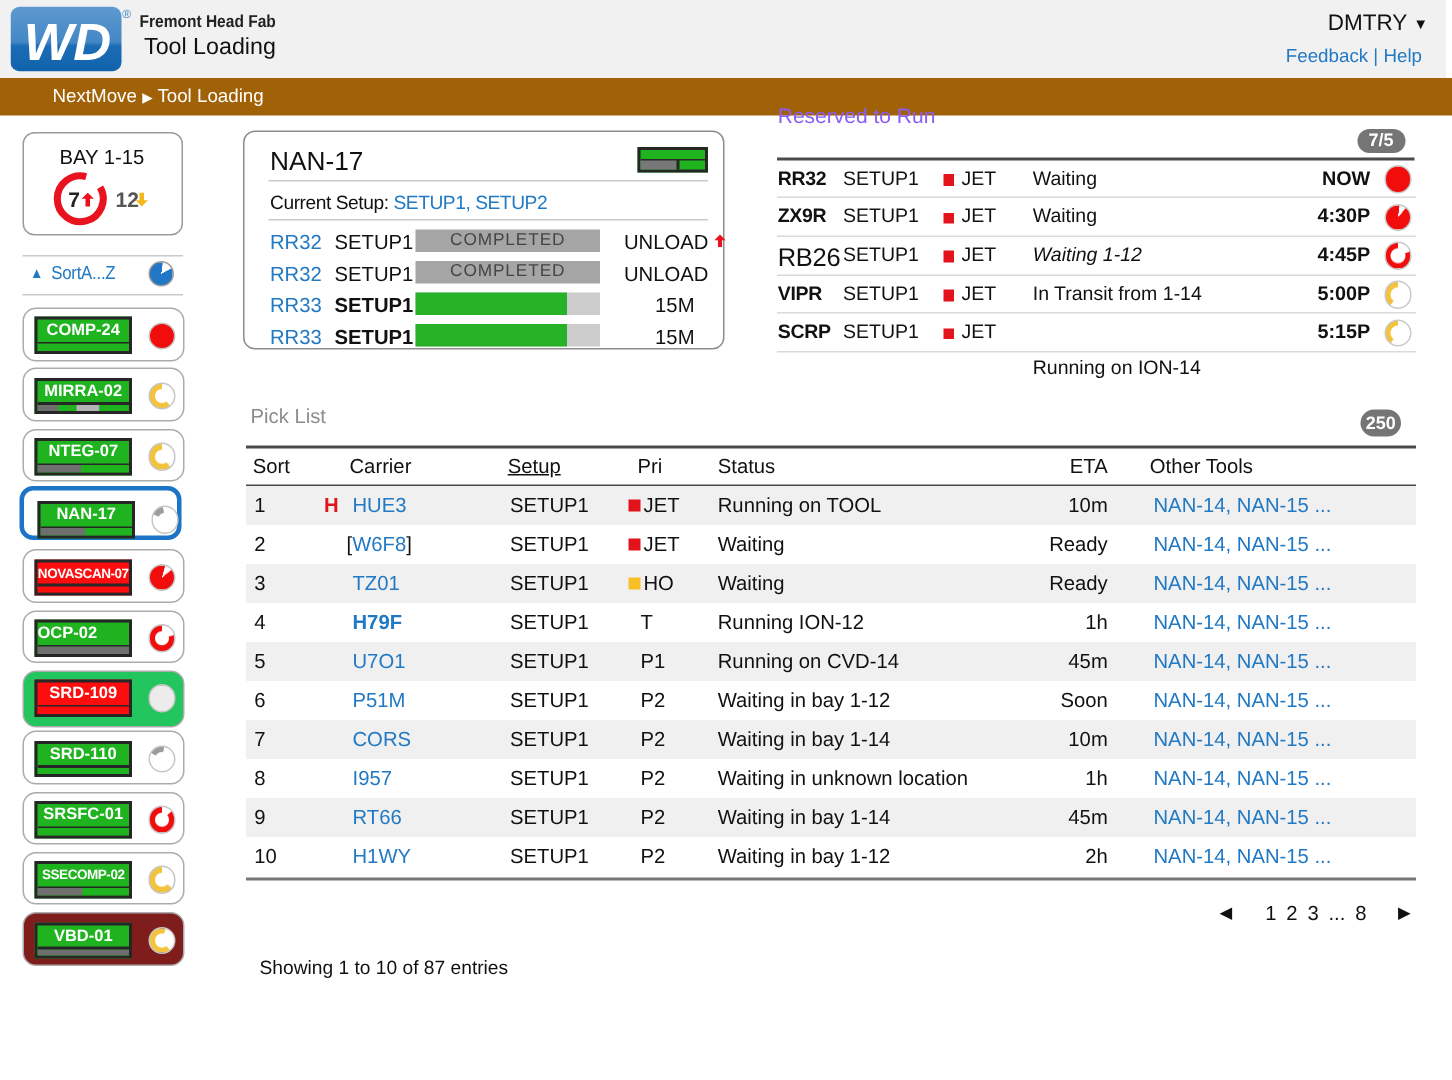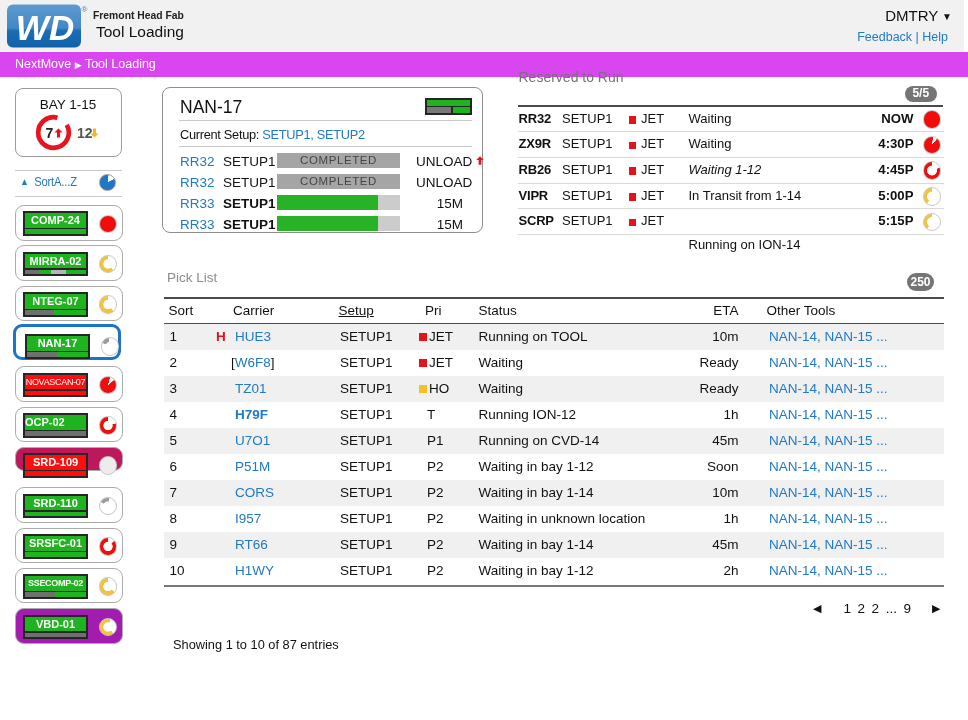--- a/index.html
+++ b/index.html
@@ -15,21 +15,21 @@
       </linearGradient>
     </defs>
 <rect x="0" y="0.5" width="74" height="43" rx="6" fill="url(#lg)"></rect>
 <text x="38" y="36" font-size="35" font-style="italic" font-weight="bold" fill="#fff" text-anchor="middle" font-family="Liberation Sans">WD</text>
 <text x="77.5" y="8" font-size="8" fill="#3b82c3" text-anchor="middle" font-family="Liberation Sans">®</text>
 </svg>
 <div class="abs" style="left:93px;top:9px;font-size:11.5px;font-weight:bold;color:#222;transform:scaleX(0.9);transform-origin:0 0;">Fremont Head Fab</div>
 <div class="abs" style="left:96px;top:23px;font-size:15.5px;color:#111;">Tool Loading</div>
 <div class="abs" style="right:16px;top:7px;font-size:15px;color:#111;">DMTRY <span style="font-size:10px;vertical-align:1px;">▼</span></div>
 <div class="abs" style="right:20px;top:30px;font-size:12.5px;color:#2279c4;">Feedback | Help</div>
-<div class="abs" style="left:0;top:52px;width:968px;height:24.5px;background:#d946ef;color:#fff;font-size:12.5px;line-height:24.5px;">
+<div class="abs" style="left:0;top:52px;width:968px;height:24.5px;background:#a16207;color:#fff;font-size:12.5px;line-height:24.5px;padding-left:20px;">
 <span style="margin-left:15px;">NextMove <span style="font-size:9px;">▶</span> Tool Loading</span></div>
 <div class="abs" style="left:15px;top:88px;width:107px;height:69px;border:1.5px solid #9b9b9b;border-radius:8px;background:#fff;">
 <div class="abs" style="left:0;top:7.5px;width:104px;text-align:center;font-size:13.5px;color:#111;">BAY 1-15</div>
 <svg class="abs" style="left:18.5px;top:25.1px;" width="37" height="37" viewBox="0 0 37 37">
 <path d="M 31.75 10.85 A 15.3 15.3 0 1 1 22.46 3.72" fill="none" stroke="#e8131f" stroke-width="4.7"></path>
 </svg>
 <div class="abs" style="left:29.5px;top:36px;font-size:14px;font-weight:bold;color:#222;">7</div>
 <svg class="abs" style="left:36.5px;top:38px;" width="11" height="12" viewBox="0 0 24 24">
       <path fill="#e8131f" d="M12 2 L21 11 H15.3 V22 H8.7 V11 H3 Z"></path>
     </svg>
@@ -82,39 +82,39 @@
 <div style="position:absolute;left:0;top:16px;width:61px;height:4.5px;">
         <i style="position:absolute;left:0%;top:0;width:49%;height:100%;background:#6f6f6f;"></i>
         <i style="position:absolute;left:49%;top:0;width:51%;height:100%;background:#1fb31f;"></i>
       </div>
 <div style="position:absolute;left:0;top:14.5px;width:61px;height:1.5px;background:#262626;"></div>
 </div>
 <div style="position:absolute;left:84.5px;top:10.0px;width:18.5px;height:18.5px;border-radius:50%;border:1px solid #c6c6c6;background:radial-gradient(circle, #fff 0 4.3px, rgba(0,0,0,0) 5px), conic-gradient(#fff 0 293deg, #9c9c9c 298deg 349deg, #fff 353deg 360deg);"></div>
 </div>
 <div style="position:absolute;left:14.5px;top:366.32px;width:108px;height:35.5px;border:1.5px solid #ababab;border-radius:9px;background:#fff;">
 <div style="position:absolute;left:7.5px;top:5.4px;width:65px;height:24.5px;border:2px solid #262626;background:#fd0d0d;overflow:hidden;">
-<div style="position:absolute;left:0;top:0;width:61px;height:14.5px;color:#fff;font-size:9px;font-weight:normal;text-align:center;line-height:15.5px;letter-spacing:-0.3px;white-space:nowrap;">NOVASCAN-07</div>
+<div style="position:absolute;left:0;top:0;width:61px;height:14.5px;color:#fff;font-size:9px;font-weight:bold;text-align:center;line-height:15.5px;letter-spacing:-0.3px;white-space:nowrap;">NOVASCAN-07</div>
 <div style="position:absolute;left:0;top:16px;width:61px;height:4.5px;">
         <i style="position:absolute;left:0%;top:0;width:100%;height:100%;background:#fd0d0d;"></i>
       </div>
 <div style="position:absolute;left:0;top:14.5px;width:61px;height:1.5px;background:#262626;"></div>
 </div>
 <div style="position:absolute;left:83px;top:8.5px;width:18.5px;height:18.5px;border-radius:50%;border:1px solid #c6c6c6;background:conic-gradient(#f20d0d 0 13deg, #fff 17deg 49deg, #f20d0d 53deg 360deg);"></div>
 </div>
 <div style="position:absolute;left:14.5px;top:406.65px;width:108px;height:35.5px;border:1.5px solid #ababab;border-radius:9px;background:#fff;">
 <div style="position:absolute;left:7.5px;top:5.4px;width:65px;height:24.5px;border:2px solid #262626;background:#1fb31f;overflow:hidden;">
 <div style="position:absolute;left:0;top:0;width:61px;height:14.5px;color:#fff;font-size:11px;font-weight:bold;line-height:15.5px;white-space:nowrap;">OCP-02</div>
 <div style="position:absolute;left:0;top:16px;width:61px;height:4.5px;">
         <i style="position:absolute;left:0%;top:0;width:100%;height:100%;background:#6f6f6f;"></i>
       </div>
 <div style="position:absolute;left:0;top:14.5px;width:61px;height:1.5px;background:#262626;"></div>
 </div>
 <div style="position:absolute;left:83px;top:8.5px;width:18.5px;height:18.5px;border-radius:50%;border:1px solid #c6c6c6;background:radial-gradient(circle, #fff 0 4.3px, rgba(0,0,0,0) 5px), conic-gradient(#fff 0 73deg, #f20d0d 78deg 360deg);"></div>
 </div>
-<div style="position:absolute;left:14.5px;top:446.98px;width:108px;height:24px;border:1.5px solid #ababab;border-radius:9px;background:#be185d;">
+<div style="position:absolute;left:14.5px;top:446.98px;width:108px;height:38px;border:1.5px solid #ababab;border-radius:9px;background:#22c55e;">
 <div style="position:absolute;left:7.5px;top:5.4px;width:65px;height:24.5px;border:2px solid #262626;background:#fd0d0d;overflow:hidden;">
 <div style="position:absolute;left:0;top:0;width:61px;height:14.5px;color:#fff;font-size:11px;font-weight:bold;text-align:center;line-height:15.5px;white-space:nowrap;">SRD-109</div>
 <div style="position:absolute;left:0;top:16px;width:61px;height:4.5px;">
         <i style="position:absolute;left:0%;top:0;width:100%;height:100%;background:#fd0d0d;"></i>
       </div>
 <div style="position:absolute;left:0;top:14.5px;width:61px;height:1.5px;background:#262626;"></div>
 </div>
 <div style="position:absolute;left:83px;top:8.5px;width:18.5px;height:18.5px;border-radius:50%;border:1px solid #c6c6c6;background:conic-gradient(#ececec 0 360deg);"></div>
 </div>
 <div style="position:absolute;left:14.5px;top:487.31px;width:108px;height:35.5px;border:1.5px solid #ababab;border-radius:9px;background:#fff;">
@@ -141,21 +141,21 @@
 <div style="position:absolute;left:7.5px;top:5.4px;width:65px;height:24.5px;border:2px solid #262626;background:#1fb31f;overflow:hidden;">
 <div style="position:absolute;left:0;top:0;width:61px;height:14.5px;color:#fff;font-size:9px;font-weight:bold;text-align:center;line-height:15.5px;letter-spacing:-0.3px;white-space:nowrap;">SSECOMP-02</div>
 <div style="position:absolute;left:0;top:16px;width:61px;height:4.5px;">
         <i style="position:absolute;left:0%;top:0;width:49%;height:100%;background:#6f6f6f;"></i>
         <i style="position:absolute;left:49%;top:0;width:51%;height:100%;background:#1fb31f;"></i>
       </div>
 <div style="position:absolute;left:0;top:14.5px;width:61px;height:1.5px;background:#262626;"></div>
 </div>
 <div style="position:absolute;left:83px;top:8.5px;width:18.5px;height:18.5px;border-radius:50%;border:1px solid #c6c6c6;background:radial-gradient(circle, #fff 0 4.3px, rgba(0,0,0,0) 5px), conic-gradient(#fff 0 128deg, #f3c33c 133deg 360deg);"></div>
 </div>
-<div style="position:absolute;left:14.5px;top:608.3px;width:108px;height:35.5px;border:1.5px solid #ababab;border-radius:9px;background:#a21caf;">
+<div style="position:absolute;left:14.5px;top:608.3px;width:108px;height:35.5px;border:1.5px solid #ababab;border-radius:9px;background:#7f1d1d;">
 <div style="position:absolute;left:7.5px;top:5.4px;width:65px;height:24.5px;border:2px solid #262626;background:#1fb31f;overflow:hidden;">
 <div style="position:absolute;left:0;top:0;width:61px;height:14.5px;color:#fff;font-size:11px;font-weight:bold;text-align:center;line-height:15.5px;white-space:nowrap;">VBD-01</div>
 <div style="position:absolute;left:0;top:16px;width:61px;height:4.5px;">
         <i style="position:absolute;left:0%;top:0;width:100%;height:100%;background:#6f6f6f;"></i>
       </div>
 <div style="position:absolute;left:0;top:14.5px;width:61px;height:1.5px;background:#262626;"></div>
 </div>
 <div style="position:absolute;left:83px;top:8.5px;width:18.5px;height:18.5px;border-radius:50%;border:1px solid #c6c6c6;background:radial-gradient(circle, #fff 0 4.3px, rgba(0,0,0,0) 5px), conic-gradient(#f3c33c 0 15deg, #fff 19deg 138deg, #f3c33c 143deg 360deg);"></div>
 </div>
 <div class="abs" style="left:162px;top:87px;width:321px;height:146px;border:1.5px solid #8e8e8e;border-radius:8px;background:#fff;">
@@ -195,43 +195,43 @@
 <div class="abs" style="left:0;top:63px;width:295px;height:21px;">
 <span class="abs" style="left:0;top:2px;font-size:13.5px;color:#2279c4;">RR33</span>
 <span class="abs" style="left:43px;top:2px;font-size:13.5px;color:#111;font-weight:bold;">SETUP1</span>
 <div class="abs" style="left:97px;top:0.5px;width:123px;height:15px;background:#ccc;">
           <div style="width:82%;height:100%;background:#28b228;"></div>
         </div>
 <span class="abs" style="right:12px;top:2px;font-size:13.5px;color:#111;">15M</span>
 </div>
 </div>
 </div>
-<div class="abs" style="left:518.5px;top:69px;font-size:14px;color:#737373;text-align:right;">Reserved to Run</div>
-<div class="abs" style="left:905px;top:86px;width:31.5px;height:15.5px;border-radius:8px;background:#757575;color:#fff;font-size:12px;font-weight:bold;text-align:center;line-height:15.5px;">5/5</div>
+<div class="abs" style="left:518.5px;top:69px;font-size:14px;color:#8b5cf6;text-align:right;">Reserved to Run</div>
+<div class="abs" style="left:905px;top:86px;width:31.5px;height:15.5px;border-radius:8px;background:#757575;color:#fff;font-size:12px;font-weight:bold;text-align:center;line-height:15.5px;">7/5</div>
 <div class="abs" style="left:517.5px;top:104.5px;width:425.5px;height:2px;background:#4a4a4a;"></div>
 <div style="position:absolute;left:517.5px;top:106.5px;width:426px;height:25.7px;border-bottom:1px solid #d9d9d9;font-size:13px;color:#111;">
 <span style="position:absolute;left:1px;top:4px;font-weight:bold;font-size:13px;letter-spacing:-0.2px;">RR32</span>
 <span style="position:absolute;left:44.5px;top:4px;">SETUP1</span>
 <span style="position:absolute;left:111px;top:9.5px;width:7.5px;height:7.5px;background:#e3131c;"></span>
 <span style="position:absolute;left:123.5px;top:4px;">JET</span>
 <span style="position:absolute;left:171px;top:4px;">Waiting</span>
 <span style="position:absolute;right:30px;top:4px;font-weight:bold;font-size:13.2px;">NOW</span>
 <span style="position:absolute;left:405px;top:3.6px;width:18.5px;height:18.5px;border-radius:50%;border:1px solid #c9c9c9;background:conic-gradient(#f20d0d 0 360deg);"></span>
 </div>
 <div style="position:absolute;left:517.5px;top:132.2px;width:426px;height:25.7px;border-bottom:1px solid #d9d9d9;font-size:13px;color:#111;">
 <span style="position:absolute;left:1px;top:4px;font-weight:bold;font-size:13px;letter-spacing:-0.2px;">ZX9R</span>
 <span style="position:absolute;left:44.5px;top:4px;">SETUP1</span>
 <span style="position:absolute;left:111px;top:9.5px;width:7.5px;height:7.5px;background:#e3131c;"></span>
 <span style="position:absolute;left:123.5px;top:4px;">JET</span>
 <span style="position:absolute;left:171px;top:4px;">Waiting</span>
 <span style="position:absolute;right:30px;top:4px;font-weight:bold;font-size:13.2px;">4:30P</span>
 <span style="position:absolute;left:405px;top:3.6px;width:18.5px;height:18.5px;border-radius:50%;border:1px solid #c9c9c9;background:conic-gradient(#f20d0d 0 5deg, #fff 9deg 37deg, #f20d0d 41deg 360deg);"></span>
 </div>
 <div style="position:absolute;left:517.5px;top:157.9px;width:426px;height:25.7px;border-bottom:1px solid #d9d9d9;font-size:13px;color:#111;">
-<span style="position:absolute;left:1px;top:4px;font-weight:bold;font-size:13px;letter-spacing:-0.2px;">RB26</span>
+<span style="position:absolute;left:1px;top:4px;font-weight:normal;font-size:17px;letter-spacing:-0.2px;">RB26</span>
 <span style="position:absolute;left:44.5px;top:4px;">SETUP1</span>
 <span style="position:absolute;left:111px;top:9.5px;width:7.5px;height:7.5px;background:#e3131c;"></span>
 <span style="position:absolute;left:123.5px;top:4px;">JET</span>
 <span style="position:absolute;left:171px;top:4px;font-style:italic;">Waiting 1-12</span>
 <span style="position:absolute;right:30px;top:4px;font-weight:bold;font-size:13.2px;">4:45P</span>
 <span style="position:absolute;left:405px;top:3.6px;width:18.5px;height:18.5px;border-radius:50%;border:1px solid #c9c9c9;background:radial-gradient(circle, #fff 0 4.6px, rgba(0,0,0,0) 5.3px), conic-gradient(#fff 0 68deg, #f20d0d 73deg 360deg);"></span>
 </div>
 <div style="position:absolute;left:517.5px;top:183.6px;width:426px;height:25.7px;border-bottom:1px solid #d9d9d9;font-size:13px;color:#111;">
 <span style="position:absolute;left:1px;top:4px;font-weight:bold;font-size:13px;letter-spacing:-0.2px;">VIPR</span>
 <span style="position:absolute;left:44.5px;top:4px;">SETUP1</span>
@@ -352,12 +352,12 @@
 <span style="position:absolute;left:5.5px;top:4.5px;">10</span>
     <span style="position:absolute;left:71px;top:4.5px;color:#2279c4;">H1WY</span>
 <span style="position:absolute;left:176px;top:4.5px;">SETUP1</span>
 <span style="position:absolute;left:263px;top:4.5px;">P2</span>
 <span style="position:absolute;left:314.5px;top:4.5px;">Waiting in bay 1-12</span>
 <span style="position:absolute;right:205px;top:4.5px;">2h</span>
 <span style="position:absolute;left:605px;top:5px;color:#2279c4;">NAN-14, NAN-15 ...</span>
 </div>
 <div class="abs" style="left:164px;top:584.5px;width:779.5px;height:2px;background:#777;"></div>
 <div class="abs" style="left:173px;top:601px;font-size:12.8px;color:#111;margin-top:36px;">Showing 1 to 10 of 87 entries</div>
-<div class="abs" style="left:813px;top:601px;font-size:13.5px;color:#111;"><span style="font-size:11px;vertical-align:1px;">◀</span><span style="margin-left:22px;word-spacing:2.8px;">1 2 2 ... 9</span><span style="margin-left:21px;font-size:11px;vertical-align:1px;">▶</span></div>
+<div class="abs" style="left:813px;top:601px;font-size:13.5px;color:#111;"><span style="font-size:11px;vertical-align:1px;">◀</span><span style="margin-left:22px;word-spacing:2.8px;">1 2 3 ... 8</span><span style="margin-left:21px;font-size:11px;vertical-align:1px;">▶</span></div>
 </body></html>

